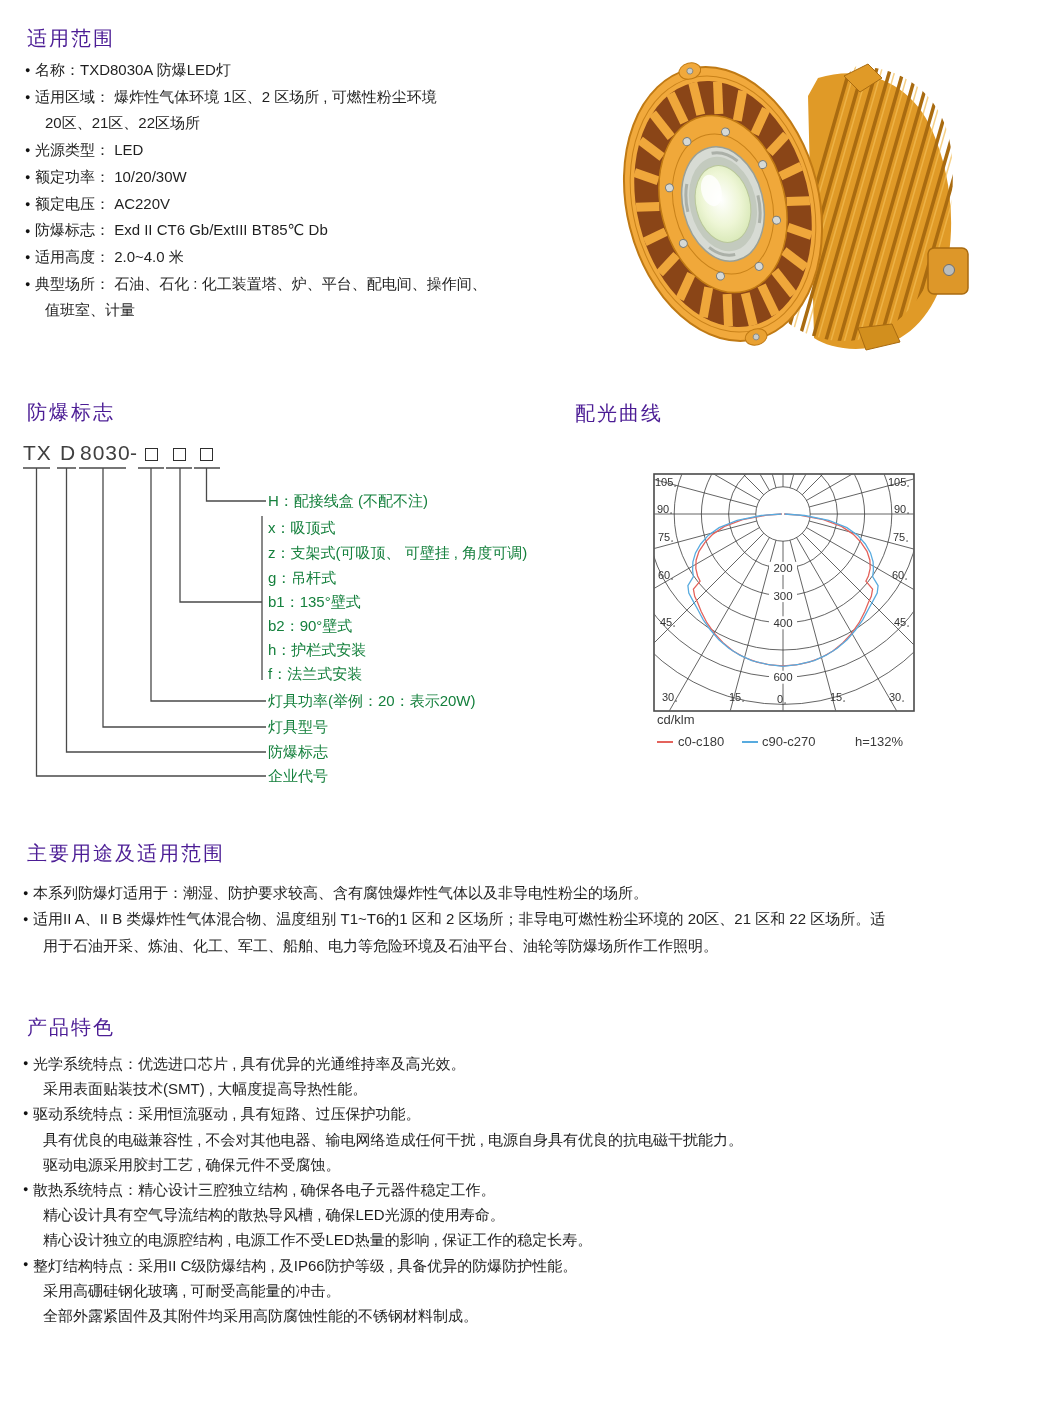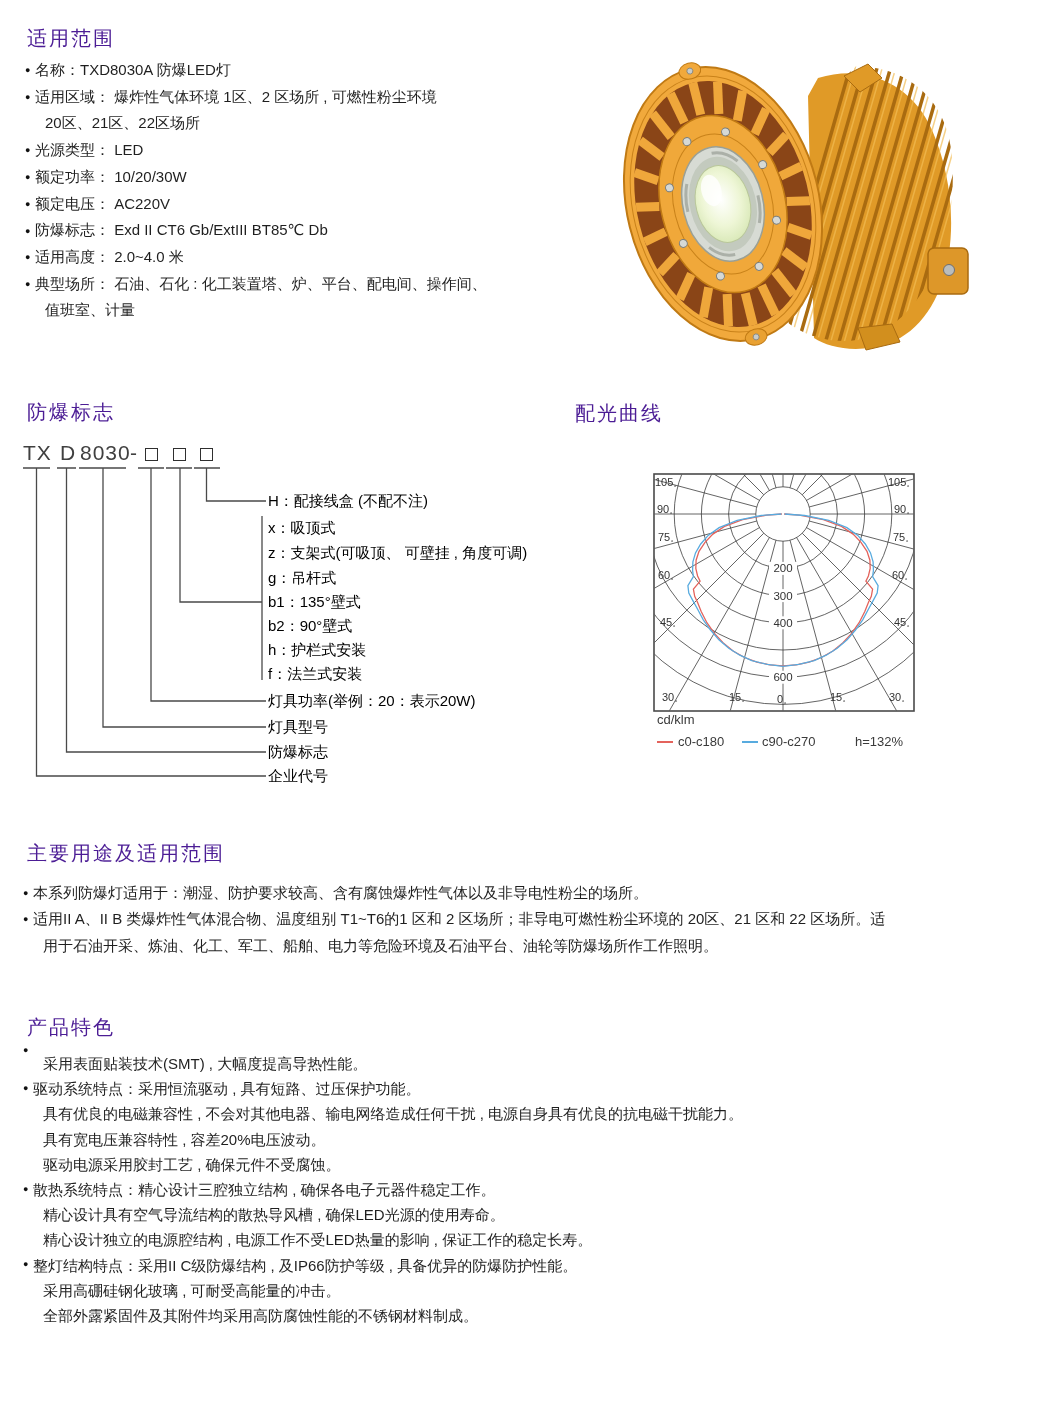--- a/index.html
+++ b/index.html
@@ -14,21 +14,21 @@
   }
   .list{position:absolute;}
   .row{position:relative;white-space:nowrap;font-size:15px;color:#1f1f1f;}
   .row .blt{position:absolute;left:-10px;top:50%;transform:translateY(-50%);font-size:9px;color:#111;}
   .row.cont{padding-left:10px;}
   
   #model-diagram{position:absolute;left:20px;top:438px;width:660px;height:365px;}
   #model-lines{position:absolute;left:0;top:0;}
   .code{position:absolute;font-size:21px;color:#404040;letter-spacing:1px;white-space:nowrap;}
   .mbox{position:absolute;width:11px;height:11px;border:1.6px solid #2f2f2f;top:10px;background:#fff;}
-  .mlabel{position:absolute;left:248px;transform:translateY(-50%);font-size:15px;white-space:nowrap;color:#000000;}
+  .mlabel{position:absolute;left:248px;transform:translateY(-50%);font-size:15px;white-space:nowrap;color:#15803d;}
   
   #chart-wrap{position:absolute;left:653px;top:473px;width:262px;height:239px;}
   #legend{position:absolute;left:655px;top:712px;width:280px;font-size:13px;color:#3a3a3a;}
   #legend .units{position:absolute;left:2px;top:0;}
   #legend .lrow{position:absolute;top:22px;left:0;width:280px;height:16px;}
   .lswatch{position:absolute;top:7px;width:16px;height:2px;}
   .lname{position:absolute;top:0;white-space:nowrap;}
   
   #lamp-svg{position:absolute;left:608px;top:36px;}
 </style>
@@ -274,25 +274,24 @@
 
 <h2 class="hd" style="left:27px;top:840px">主要用途及适用范围</h2>
 <div class="list" id="usage-list" style="left:33px;top:880px;line-height:26.3px">
     <div class="row"><span class="blt">●</span><span>本系列防爆灯适用于：潮湿、防护要求较高、含有腐蚀爆炸性气体以及非导电性粉尘的场所。</span></div>
     <div class="row"><span class="blt">●</span><span>适用II   A、II  B 类爆炸性气体混合物、温度组别 T1~T6的1   区和 2 区场所；非导电可燃性粉尘环境的 20区、21  区和 22 区场所。适</span></div>
     <div class="row cont"><span>用于石油开采、炼油、化工、军工、船舶、电力等危险环境及石油平台、油轮等防爆场所作工作照明。</span></div>
   </div>
 
 <h2 class="hd" style="left:27px;top:1014px">产品特色</h2>
 <div class="list" id="features-list" style="left:33px;top:1051px;line-height:25.2px">
-    <div class="row"><span class="blt">●</span></div>
+    <div class="row"><span class="blt">●</span><span>光学系统特点：优选进口芯片 , 具有优异的光通维持率及高光效。</span></div>
     <div class="row cont"><span>采用表面贴装技术(SMT) , 大幅度提高导热性能。</span></div>
     <div class="row"><span class="blt">●</span><span>驱动系统特点：采用恒流驱动 , 具有短路、过压保护功能。</span></div>
     <div class="row cont"><span>具有优良的电磁兼容性 , 不会对其他电器、输电网络造成任何干扰 , 电源自身具有优良的抗电磁干扰能力。</span></div>
-    <div class="row cont"><span>具有宽电压兼容特性 , 容差20%电压波动。</span></div>
     <div class="row cont"><span>驱动电源采用胶封工艺 , 确保元件不受腐蚀。</span></div>
     <div class="row"><span class="blt">●</span><span>散热系统特点：精心设计三腔独立结构 , 确保各电子元器件稳定工作。</span></div>
     <div class="row cont"><span>精心设计具有空气导流结构的散热导风槽 , 确保LED光源的使用寿命。</span></div>
     <div class="row cont"><span>精心设计独立的电源腔结构 , 电源工作不受LED热量的影响 , 保证工作的稳定长寿。</span></div>
     <div class="row"><span class="blt">●</span><span>整灯结构特点：采用II   C级防爆结构 , 及IP66防护等级 , 具备优异的防爆防护性能。</span></div>
     <div class="row cont"><span>采用高硼硅钢化玻璃 , 可耐受高能量的冲击。</span></div>
     <div class="row cont"><span>全部外露紧固件及其附件均采用高防腐蚀性能的不锈钢材料制成。</span></div>
   </div>
 
 </body></html>

